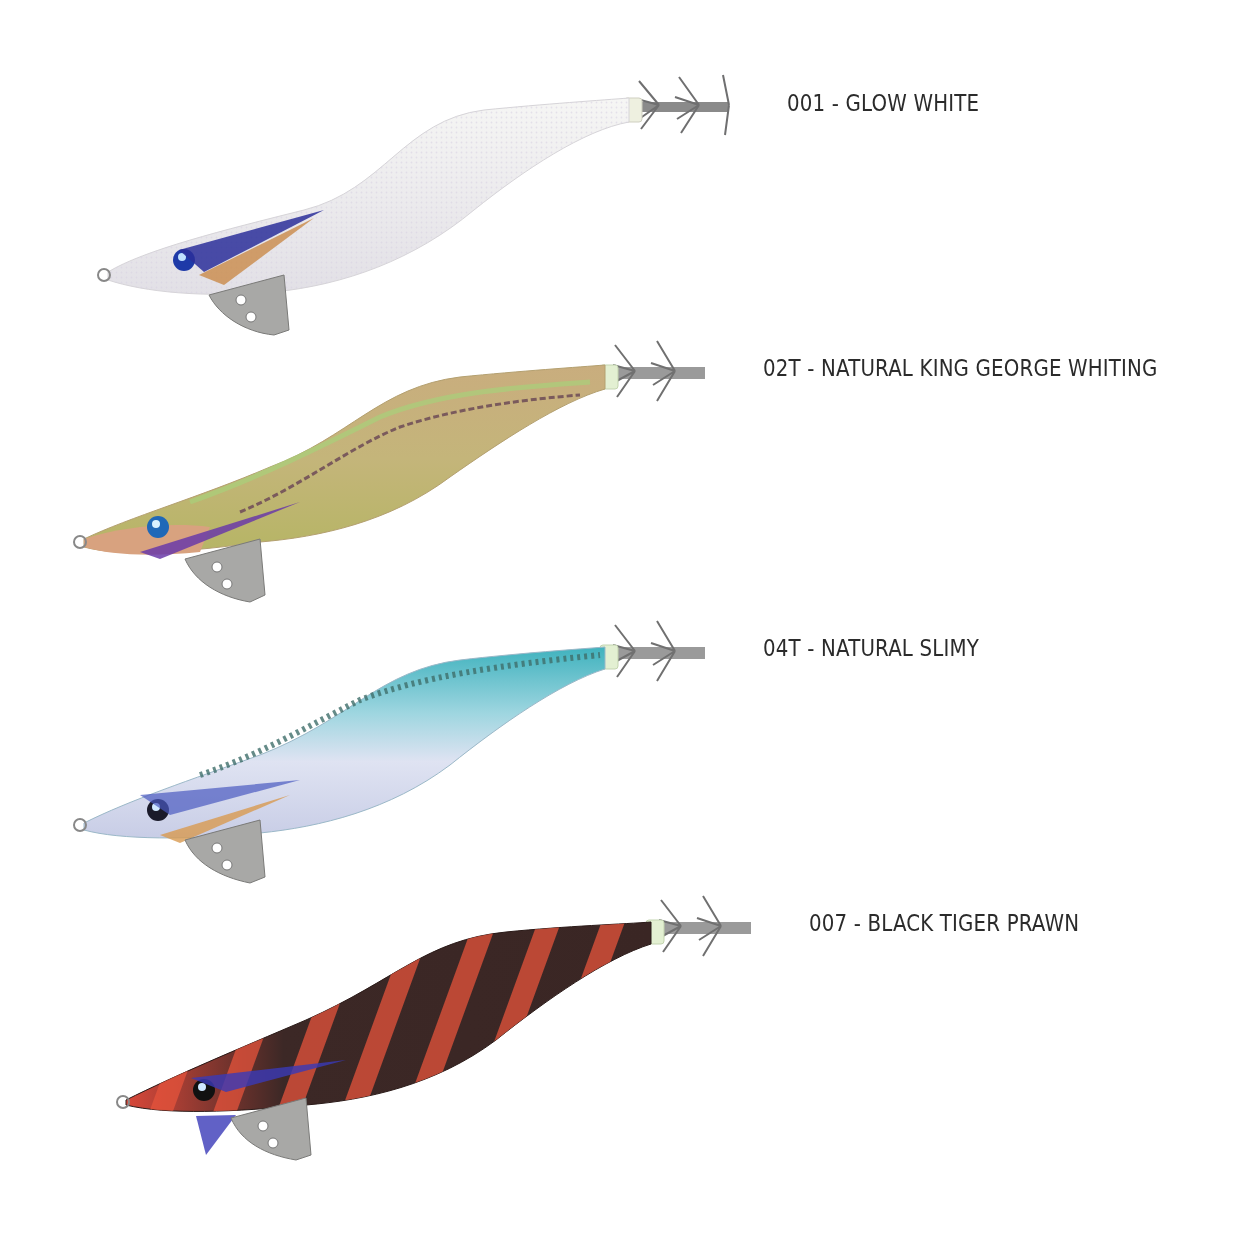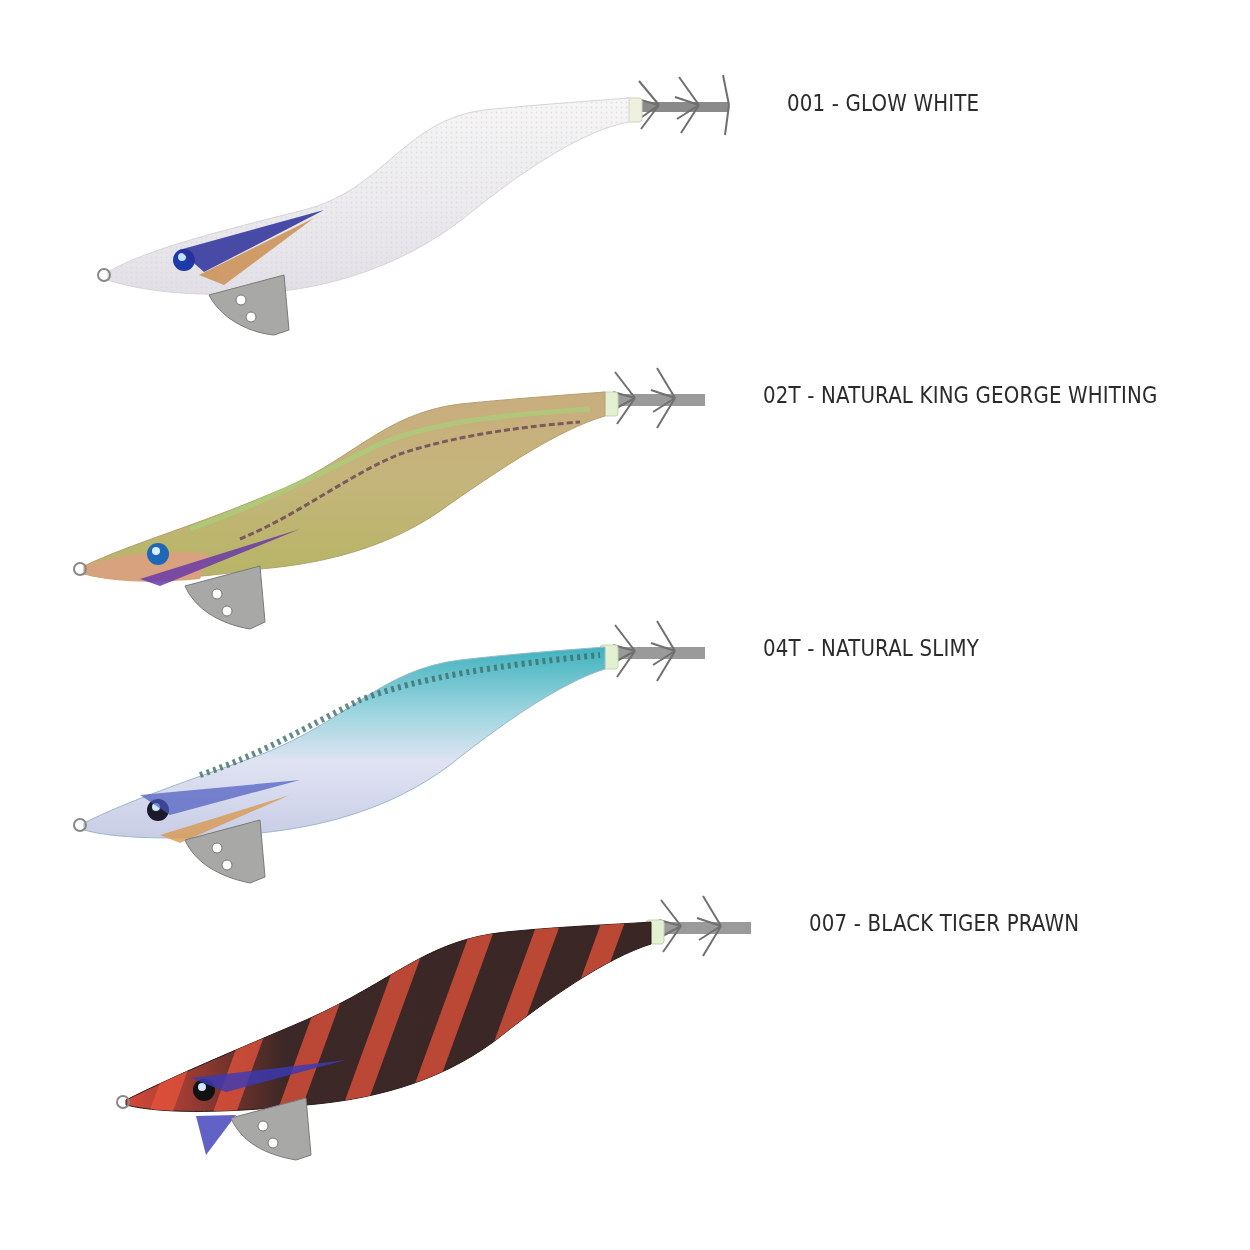--- a/index.html
+++ b/index.html
@@ -45,21 +45,21 @@
     <path d="M95 190 L240 150 L120 212 Z" fill="#2b2f9a" opacity="0.85"></path>
     <path d="M115 215 L230 158 L140 225 Z" fill="#c98a48" opacity="0.8"></path>
 
     <path d="M125 235 L200 215 L205 270 L190 275 C160 272,135 255,125 235 Z" fill="#a8a8a6" stroke="#7a7a78"></path>
     <circle cx="157" cy="240" r="5" fill="#fff" stroke="#777"></circle>
       <circle cx="167" cy="257" r="5" fill="#fff" stroke="#777"></circle>
   </svg>
   <div class="label" style="top:30px;">001 - GLOW WHITE</div>
 </div>
 
-<div class="row" style="top:354px;text-decoration:underline;">
+<div class="row" style="top:327px;text-decoration:underline;">
   <svg class="lure" viewBox="0 0 680 300">
     <defs>
       <linearGradient id="g2" x1="0" y1="0" x2="0" y2="1">
         <stop offset="0" stop-color="#c9ad7e"></stop>
           <stop offset="0.5" stop-color="#c4b57a"></stop>
           <stop offset="1" stop-color="#b6b565"></stop>
       </linearGradient>
     </defs>
     <g stroke="#707070" stroke-width="2" fill="none">
       <rect x="555" y="40" width="90" height="12" fill="#9a9a9a" stroke="none"></rect>

